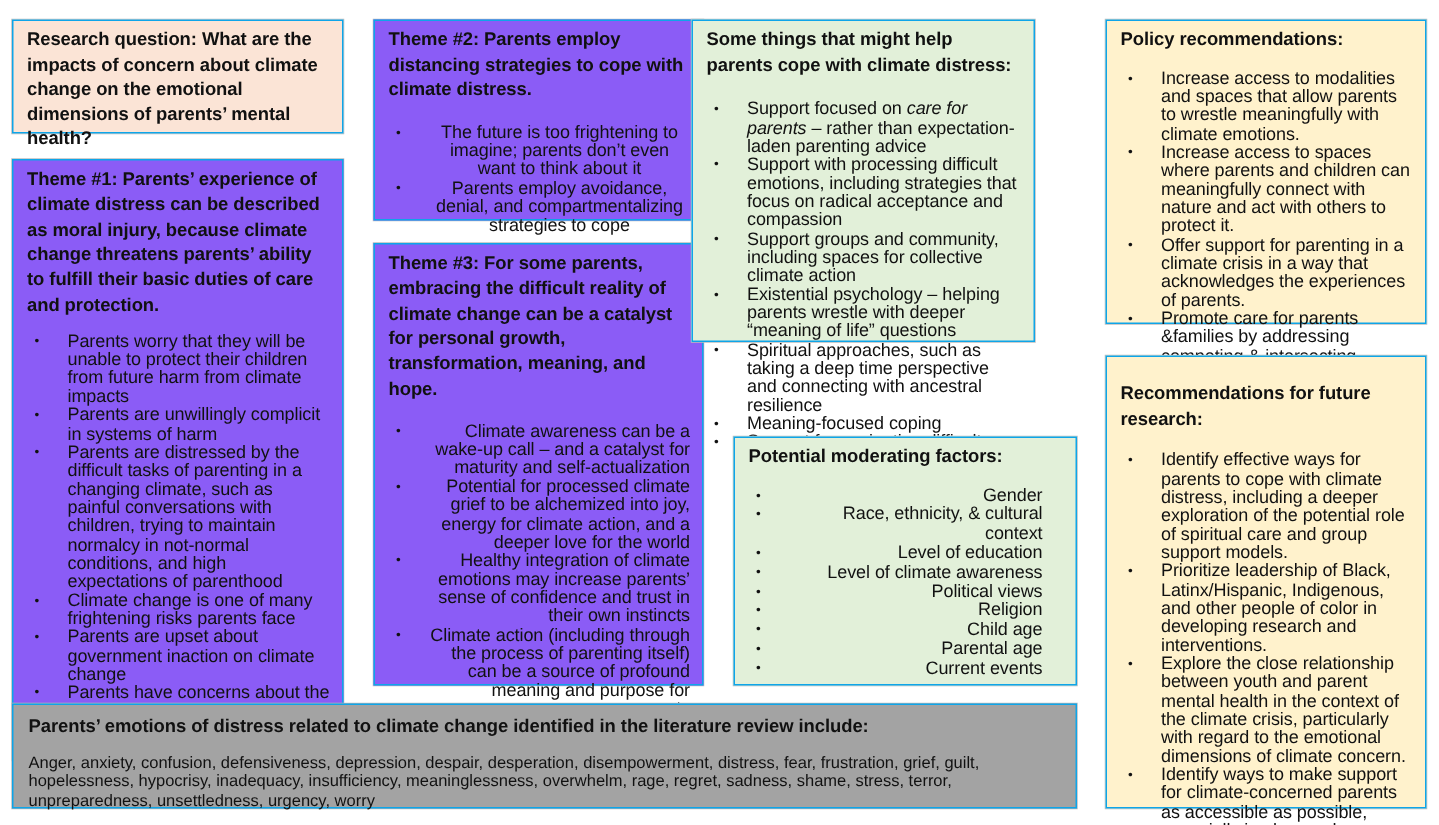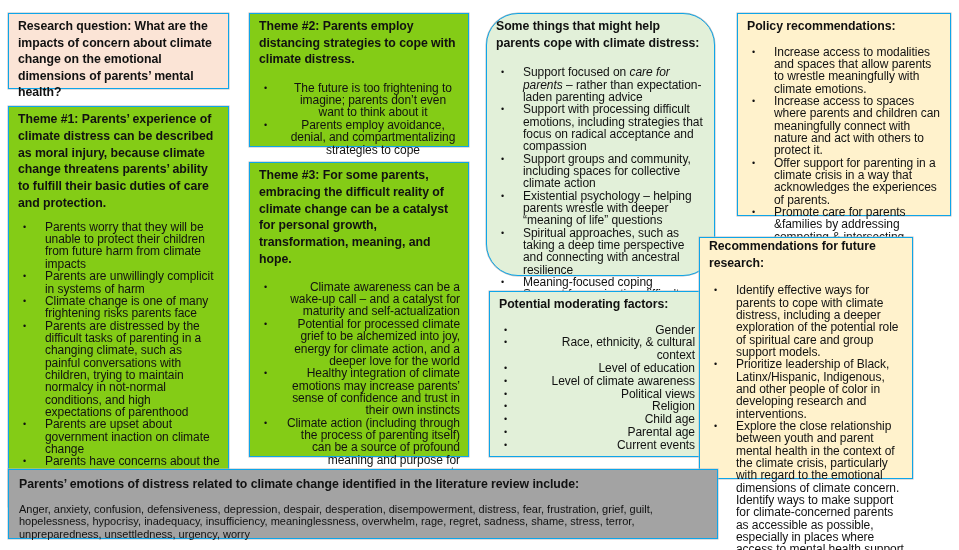--- a/index.html
+++ b/index.html
@@ -1,21 +1,21 @@
 <!DOCTYPE html>
 <html><head>
 <meta charset="utf-8">
 <style>
   html, body { margin:0; padding:0; background:#ffffff; }
   body { width:959px; height:550px; position:relative; overflow:hidden;
          font-family:"Liberation Sans", sans-serif; color:#111; }
   .box { position:absolute; box-sizing:border-box; border:1px solid #0ea5e9;
          box-shadow: 0 0 0 0.5px #bdbdbd; }
   .peach { background:#fbe4d6; }
-  .blue  { background:#84cc16; }
+  .blue  { background:#8b5cf6; }
   .green { background:#e2f0d9; }
   .yellow{ background:#fff2cc; }
   .pink  { background:#a3a3a3; }
   .title { font-weight:bold; font-size:12.3px; line-height:16.6px; margin:0; letter-spacing:-0.05px; }
   ul.bullets { list-style:none; margin:0; padding:0; }
   ul.bullets li { position:relative; padding-left:27px; font-size:12px; line-height:12.35px; letter-spacing:-0.05px; }
   ul.bullets li::before { content:"\2022"; position:absolute; left:5px; top:0; font-size:9px; }
   .emotions { font-size:11px; line-height:12.6px; margin:0; }
   em { font-style:italic; }
 </style>
@@ -24,22 +24,22 @@
 
 <div class="box peach" style="left:8px; top:13px; width:221px; height:76px; padding:4px 8px 0 9px;">
   <p class="title">Research question: What are the impacts of concern about climate change on the emotional dimensions of parents’ mental health?</p>
 </div>
 
 <div class="box blue" style="left:8px; top:106px; width:221px; height:401px; padding:4px 8px 0 9px;">
   <p class="title" style="line-height:16.8px;">Theme #1: Parents’ experience of climate distress can be described as moral injury, because climate change threatens parents’ ability to fulfill their basic duties of care and protection.</p>
   <ul class="bullets" style="margin-top:9px;">
     <li>Parents worry that they will be unable to protect their children from future harm from climate impacts</li>
     <li>Parents are unwillingly complicit in systems of harm</li>
+    <li>Parents are distressed by the difficult tasks of parenting in a changing climate, such as painful conversations with children, trying to maintain normalcy in not-normal conditions, and high expectations of parenthood</li>
     <li>Climate change is one of many frightening risks parents face</li>
-    <li>Parents are distressed by the difficult tasks of parenting in a changing climate, such as painful conversations with children, trying to maintain normalcy in not-normal conditions, and high expectations of parenthood</li>
     <li>Parents are upset about government inaction on climate change</li>
     <li>Parents have concerns about the ethics of reproduction in a changing climate</li>
   </ul>
 </div>
 
 <div class="box blue" style="left:249px; top:13px; width:220px; height:134px; padding:4px 8px 0 9px;">
   <p class="title">Theme #2: Parents employ distancing strategies to cope with climate distress.</p>
   <ul class="bullets" style="margin-top:14px;text-align:center;">
     <li>The future is too frightening to imagine; parents don’t even want to think about it</li>
     <li>Parents employ avoidance, denial, and compartmentalizing strategies to cope</li>
@@ -50,21 +50,21 @@
   <p class="title" style="line-height:16.8px;">Theme #3: For some parents, embracing the difficult reality of climate change can be a catalyst for personal growth, transformation, meaning, and hope.</p>
   <ul class="bullets" style="margin-top:13px;text-align:right;">
     <li>Climate awareness can be a wake-up call – and a catalyst for maturity and self-actualization</li>
     <li>Potential for processed climate grief to be alchemized into joy, energy for climate action, and a deeper love for the world</li>
     <li>Healthy integration of climate emotions may increase parents’ sense of confidence and trust in their own instincts</li>
     <li>Climate action (including through the process of parenting itself) can be a source of profound meaning and purpose for parents</li>
     <li>Taking action with others can provide a sense of hope and solidarity</li>
   </ul>
 </div>
 
-<div class="box green" style="left:486px; top:13px; width:229px; height:263px; padding:4px 8px 0 9px;border-radius:32px;">
+<div class="box green" style="left:461px; top:13px; width:229px; height:215px; padding:4px 8px 0 9px;">
   <p class="title">Some things that might help parents cope with climate distress:</p>
   <ul class="bullets" style="margin-top:15px;">
     <li><span>Support focused on </span><em>care for parents</em><span> – rather than expectation-laden parenting advice</span></li>
     <li>Support with processing difficult emotions, including strategies that focus on radical acceptance and compassion</li>
     <li>Support groups and community, including spaces for collective climate action</li>
     <li>Existential psychology – helping parents wrestle with deeper “meaning of life” questions</li>
     <li>Spiritual approaches, such as taking a deep time perspective and connecting with ancestral resilience</li>
     <li>Meaning-focused coping</li>
     <li>Support for navigating difficult climate conversations with children</li>
   </ul>
@@ -88,21 +88,21 @@
 <div class="box yellow" style="left:737px; top:13px; width:214px; height:203px; padding:4px 8px 0 9px;">
   <p class="title">Policy recommendations:</p>
   <ul class="bullets" style="margin-top:11px;">
     <li>Increase access to modalities and spaces that allow parents to wrestle meaningfully with climate emotions.</li>
     <li>Increase access to spaces where parents and children can meaningfully connect with nature and act with others to protect it.</li>
     <li>Offer support for parenting in a climate crisis in a way that acknowledges the experiences of parents.</li>
     <li>Promote care for parents &amp;families by addressing competing &amp; intersecting threats.</li>
   </ul>
 </div>
 
-<div class="box yellow" style="left:699px; top:237px; width:214px; height:242px; padding:0 8px 0 9px;">
+<div class="box yellow" style="left:737px; top:237px; width:214px; height:302px; padding:16px 8px 0 9px;">
   <p class="title">Recommendations for future research:</p>
   <ul class="bullets" style="margin-top:13px;">
     <li>Identify effective ways for parents to cope with climate distress, including a deeper exploration of the potential role of spiritual care and group support models.</li>
     <li>Prioritize leadership of Black, Latinx/Hispanic, Indigenous, and other people of color in developing research and interventions.</li>
     <li>Explore the close relationship between youth and parent mental health in the context of the climate crisis, particularly with regard to the emotional dimensions of climate concern.</li>
     <li>Identify ways to make support for climate-concerned parents as accessible as possible, especially in places where access to mental health support may be limited by lack of resource or cultural stigma.</li>
   </ul>
 </div>
 
 <div class="box pink" style="left:8px; top:469px; width:710px; height:70px; padding:6px 10px 0 10px;">

